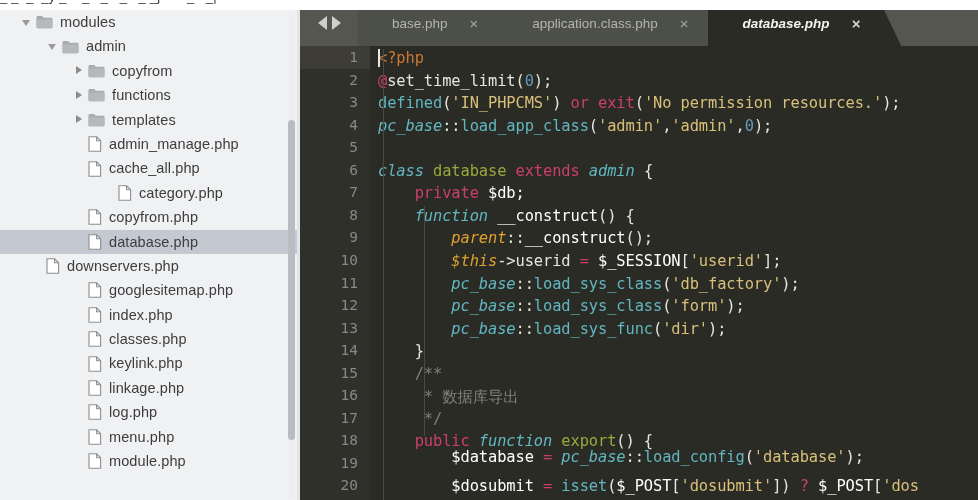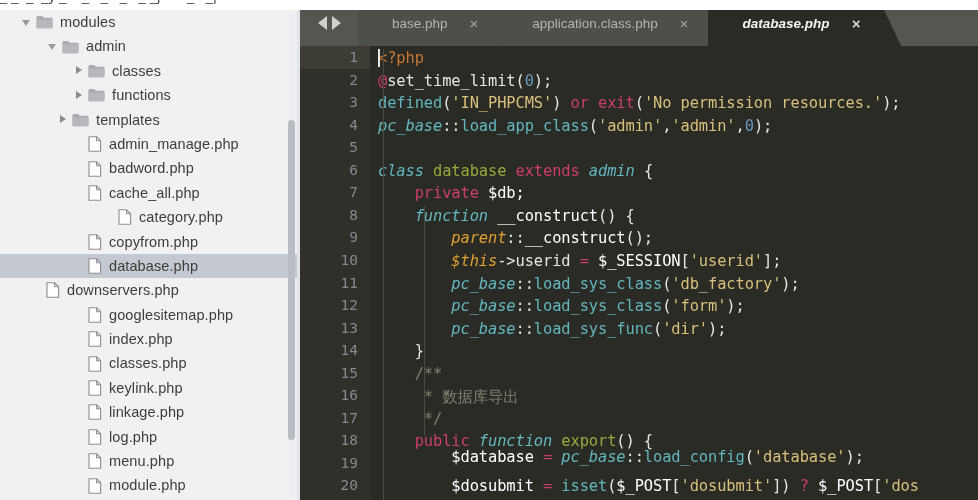--- a/index.html
+++ b/index.html
@@ -207,61 +207,51 @@
           <span class="lbl">admin</span>
         </div>
         <div class="tree-row" style="padding-left: 74px;">
           <span class="twisty closed"></span>
           <span class="ico">
             <svg width="17" height="14" viewBox="0 0 17 14">
               <path d="M0.5 2.2 A1.2 1.2 0 0 1 1.7 1 H6.2 L7.8 2.8 H15.3 A1.2 1.2 0 0 1 16.5 4 V12 A1.2 1.2 0 0 1 15.3 13.2 H1.7 A1.2 1.2 0 0 1 0.5 12 Z" fill="#a9abae"></path>
               <path d="M0.5 4.6 H16.5 V12 A1.2 1.2 0 0 1 15.3 13.2 H1.7 A1.2 1.2 0 0 1 0.5 12 Z" fill="#b6b8bb"></path>
             </svg>
           </span>
-          <span class="lbl">classes</span>
+          <span class="lbl">copyfrom</span>
         </div>
         <div class="tree-row" style="padding-left: 74px;">
           <span class="twisty closed"></span>
           <span class="ico">
             <svg width="17" height="14" viewBox="0 0 17 14">
               <path d="M0.5 2.2 A1.2 1.2 0 0 1 1.7 1 H6.2 L7.8 2.8 H15.3 A1.2 1.2 0 0 1 16.5 4 V12 A1.2 1.2 0 0 1 15.3 13.2 H1.7 A1.2 1.2 0 0 1 0.5 12 Z" fill="#a9abae"></path>
               <path d="M0.5 4.6 H16.5 V12 A1.2 1.2 0 0 1 15.3 13.2 H1.7 A1.2 1.2 0 0 1 0.5 12 Z" fill="#b6b8bb"></path>
             </svg>
           </span>
           <span class="lbl">functions</span>
         </div>
-        <div class="tree-row" style="padding-left: 58px;">
+        <div class="tree-row" style="padding-left: 74px;">
           <span class="twisty closed"></span>
           <span class="ico">
             <svg width="17" height="14" viewBox="0 0 17 14">
               <path d="M0.5 2.2 A1.2 1.2 0 0 1 1.7 1 H6.2 L7.8 2.8 H15.3 A1.2 1.2 0 0 1 16.5 4 V12 A1.2 1.2 0 0 1 15.3 13.2 H1.7 A1.2 1.2 0 0 1 0.5 12 Z" fill="#a9abae"></path>
               <path d="M0.5 4.6 H16.5 V12 A1.2 1.2 0 0 1 15.3 13.2 H1.7 A1.2 1.2 0 0 1 0.5 12 Z" fill="#b6b8bb"></path>
             </svg>
           </span>
           <span class="lbl">templates</span>
         </div>
         <div class="tree-row" style="padding-left: 74px;">
           <span class="twisty none"></span>
           <span class="ico">
             <svg width="14" height="16" viewBox="0 0 14 16">
               <path d="M1 0.8 H8.6 L12.6 4.8 V15.2 H1 Z" fill="#ffffff" stroke="#8b8d90" stroke-width="1.1"></path>
               <path d="M8.6 0.8 V4.8 H12.6" fill="none" stroke="#8b8d90" stroke-width="1.1"></path>
             </svg>
           </span>
           <span class="lbl">admin_manage.php</span>
-        </div>
-        <div class="tree-row" style="padding-left: 74px;">
-          <span class="twisty none"></span>
-          <span class="ico">
-            <svg width="14" height="16" viewBox="0 0 14 16">
-              <path d="M1 0.8 H8.6 L12.6 4.8 V15.2 H1 Z" fill="#ffffff" stroke="#8b8d90" stroke-width="1.1"></path>
-              <path d="M8.6 0.8 V4.8 H12.6" fill="none" stroke="#8b8d90" stroke-width="1.1"></path>
-            </svg>
-          </span>
-          <span class="lbl">badword.php</span>
         </div>
         <div class="tree-row" style="padding-left: 74px;">
           <span class="twisty none"></span>
           <span class="ico">
             <svg width="14" height="16" viewBox="0 0 14 16">
               <path d="M1 0.8 H8.6 L12.6 4.8 V15.2 H1 Z" fill="#ffffff" stroke="#8b8d90" stroke-width="1.1"></path>
               <path d="M8.6 0.8 V4.8 H12.6" fill="none" stroke="#8b8d90" stroke-width="1.1"></path>
             </svg>
           </span>
           <span class="lbl">cache_all.php</span>

